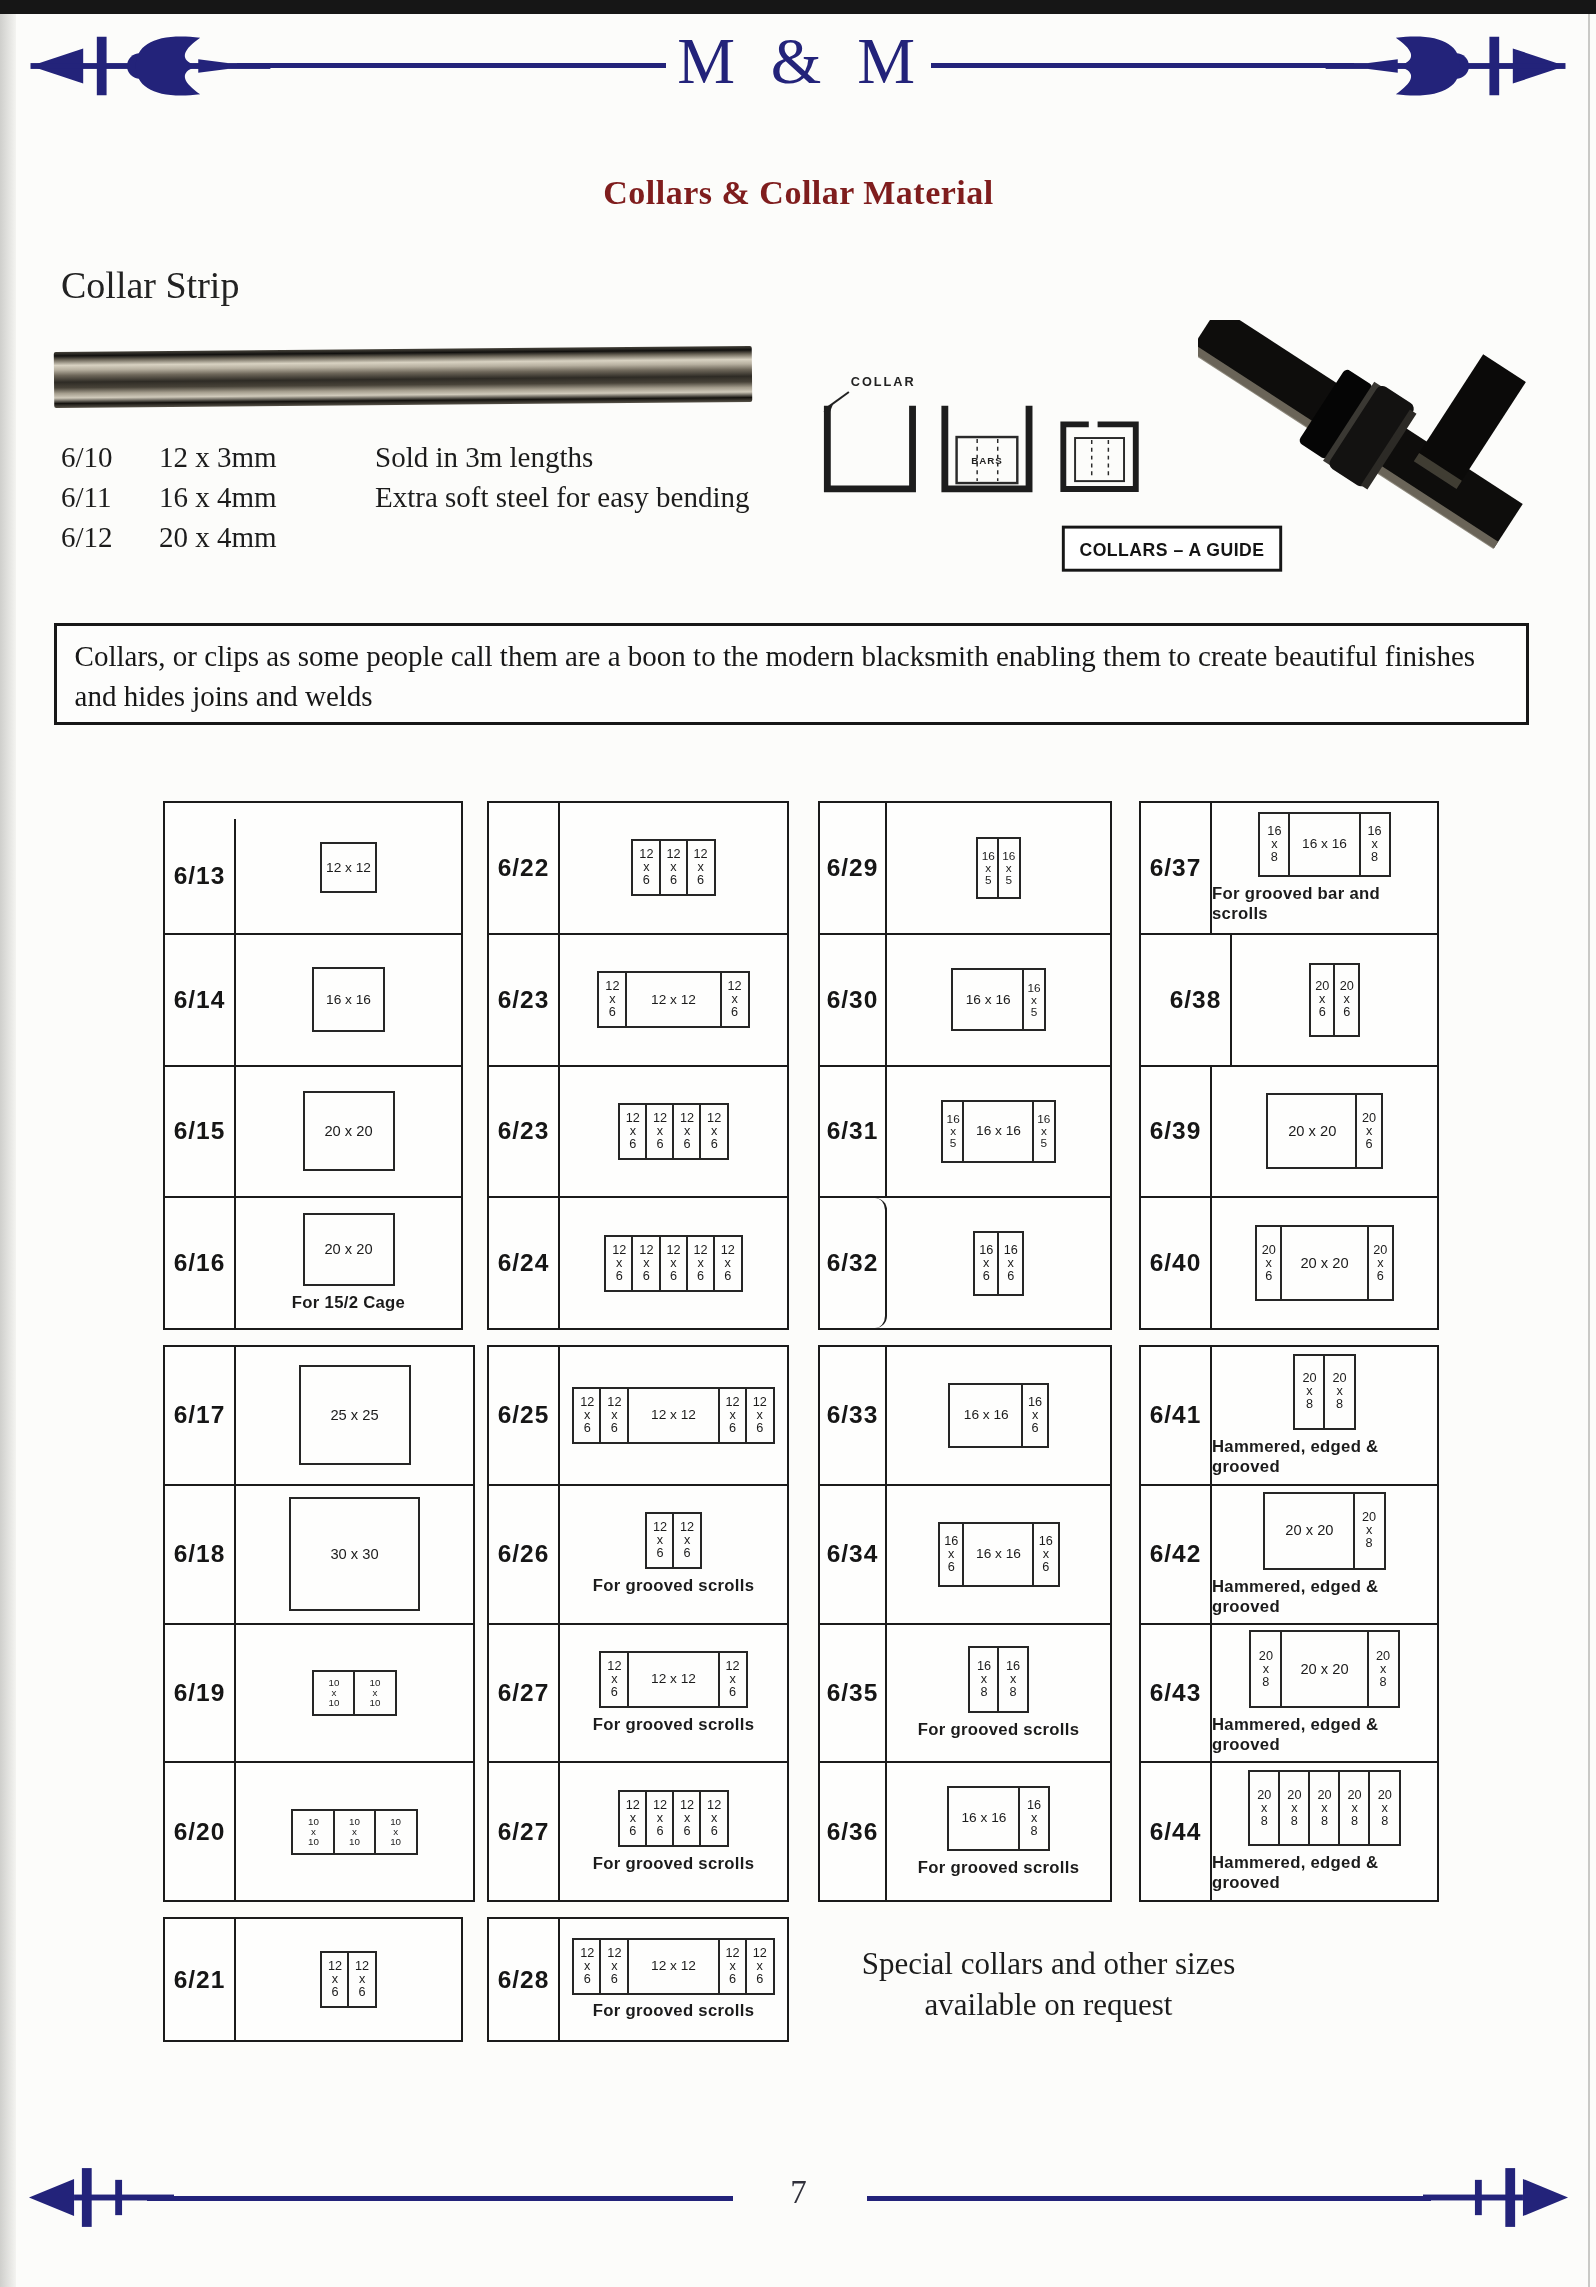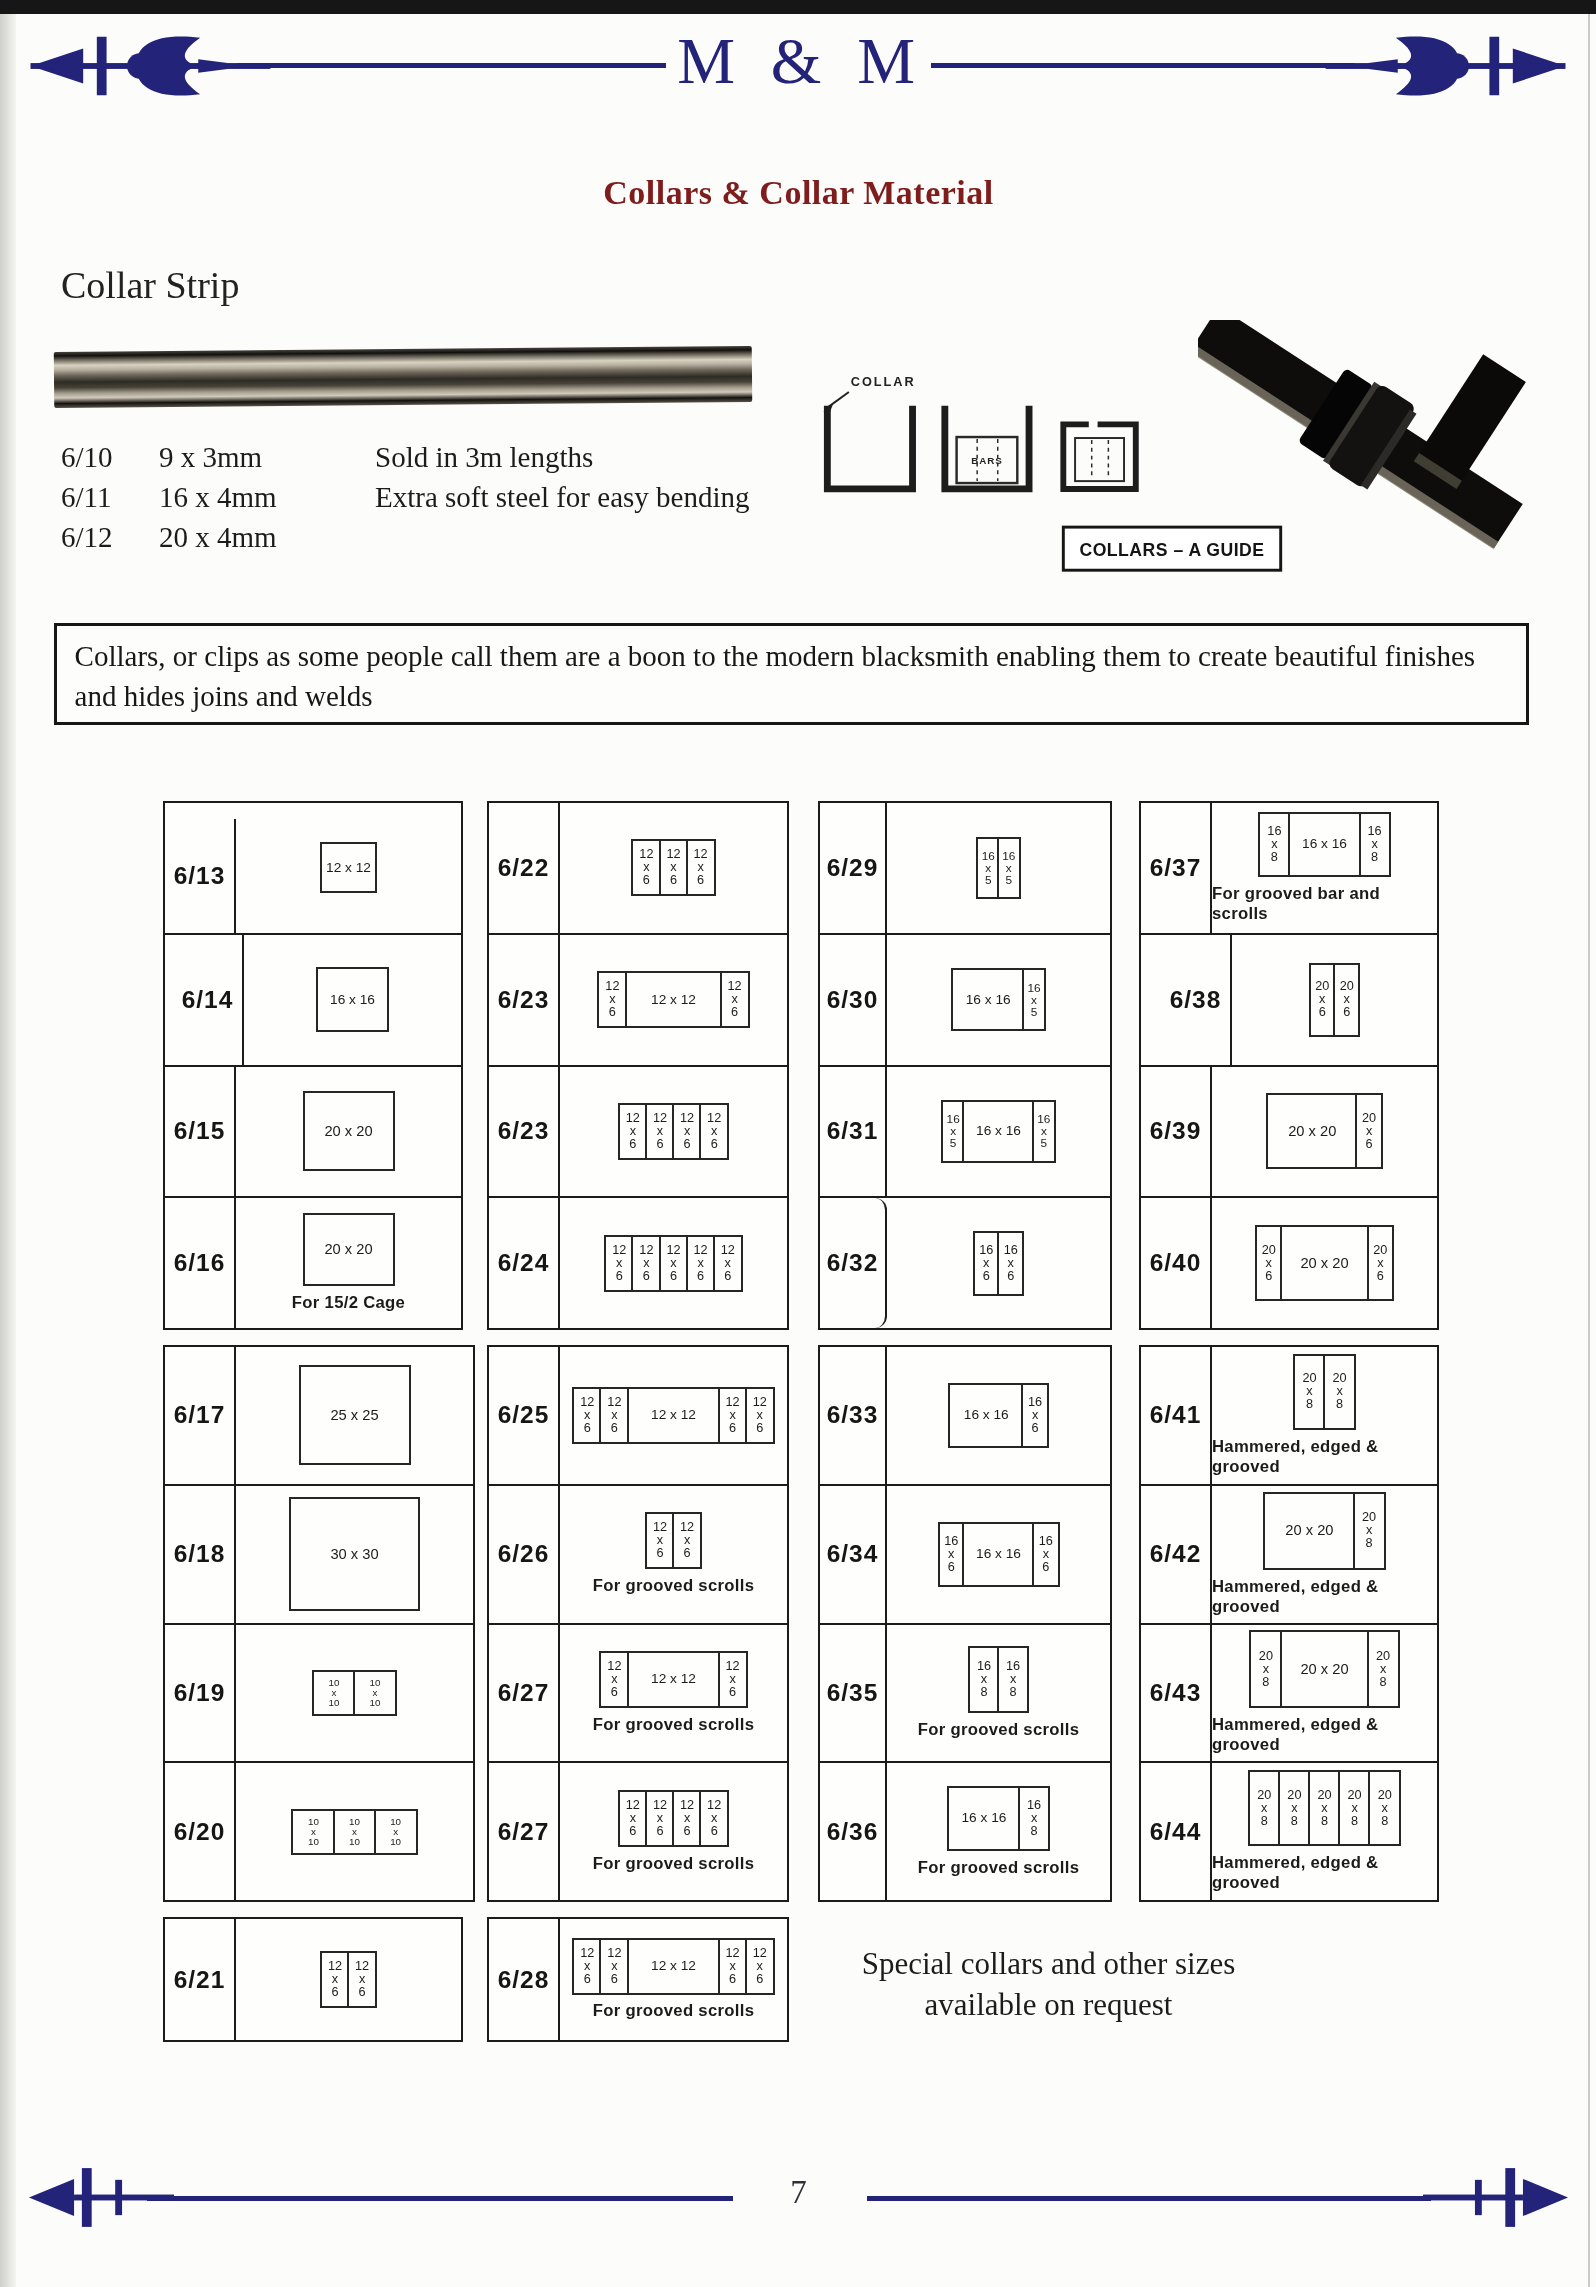--- a/index.html
+++ b/index.html
@@ -105,21 +105,21 @@
   </g>
 </svg>
 
 <div class="page-title">Collars &amp; Collar Material</div>
 <div class="collar-strip-h">Collar Strip</div>
 
 <div class="strip-photo"></div>
 
 <div class="strip-products" id="strip-products">
     <div>6/10</div>
-    <div>9 x 3mm</div>
+    <div>12 x 3mm</div>
     <div>Sold in 3m lengths</div>
     <div>6/11</div>
     <div>16 x 4mm</div>
     <div>Extra soft steel for easy bending</div>
     <div>6/12</div>
     <div>20 x 4mm</div>
     <div></div>
   </div>
 
 <svg class="guide-svg" width="515" height="235" viewBox="0 0 525 240">
@@ -167,21 +167,21 @@
         <div class="rlabel" style="width: 69px; margin-top: 16px;">6/13</div>
         <div class="rbody">
           <div class="cellrow">
             <div class="dcell" style="width: 57px; height: 51px; font-size: 13.7px;">
               <div>12 x 12</div>
             </div>
           </div>
         </div>
       </div>
       <div class="crow">
-        <div class="rlabel" style="width: 69px; margin-left: 8px;">6/14</div>
+        <div class="rlabel" style="width: 69px;">6/14</div>
         <div class="rbody">
           <div class="cellrow">
             <div class="dcell" style="width: 73px; height: 65px; font-size: 13.7px;">
               <div>16 x 16</div>
             </div>
           </div>
         </div>
       </div>
       <div class="crow">
         <div class="rlabel" style="width: 69px;">6/15</div>

